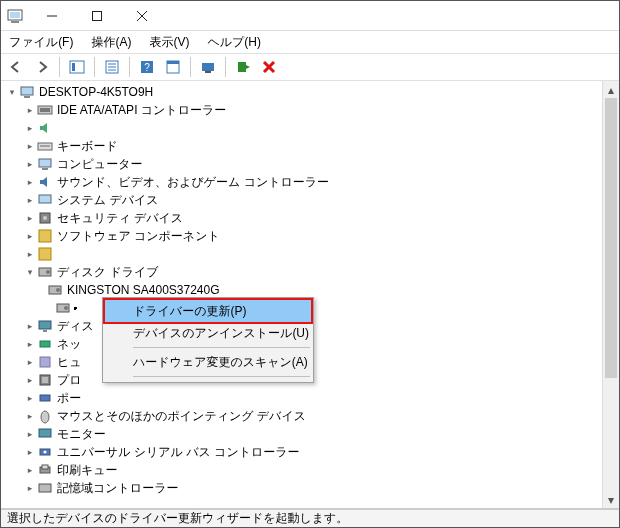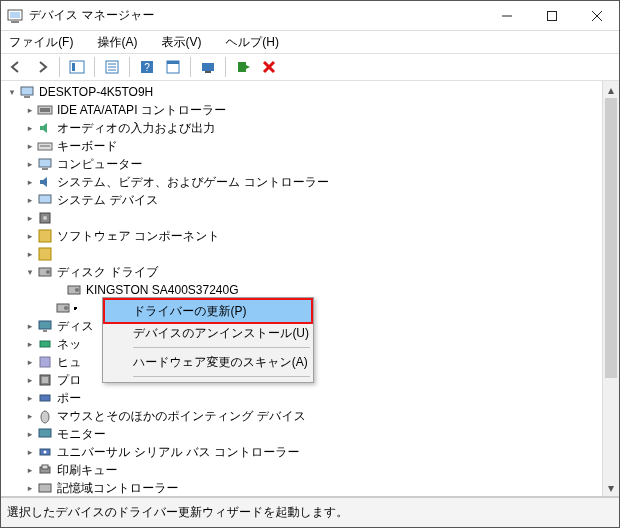--- a/index.html
+++ b/index.html
@@ -4,56 +4,55 @@
 <style>
   * { box-sizing: border-box; }
   html, body { margin: 0; padding: 0; font-family: "Yu Gothic UI", "Meiryo", "MS PGothic", sans-serif; font-size: 12px; background: #fff; }
   .window { width: 620px; height: 528px; border: 1px solid #555; position: relative; background: #fff; display: flex; flex-direction: column; }
   .titlebar { height: 30px; display: flex; align-items: center; padding: 0 0 0 6px; border-bottom: 1px solid #ddd; }
   .titlebar .app-icon { width: 16px; height: 16px; margin-right: 6px; }
   .titlebar .title { flex: 1; font-size: 12px; }
   .win-controls { display: flex; height: 100%; }
   .win-btn { width: 45px; height: 100%; display: flex; align-items: center; justify-content: center; }
   .win-btn svg { pointer-events: none; }
-  .menubar { height: 22px; display: flex; align-items: center; padding: 0 6px; gap: 20px; }
+  .menubar { height: 22px; display: flex; align-items: center; padding: 0 6px; gap: 14px; }
   .menubar span { padding: 2px 2px; }
   .toolbar { height: 28px; border-top: 1px solid #e0e0e0; border-bottom: 1px solid #e0e0e0; display: flex; align-items: center; padding: 0 4px; gap: 4px; }
   .tool-sep { width: 1px; height: 20px; background: #ccc; margin: 0 2px; }
   .tool-btn { width: 22px; height: 22px; display: flex; align-items: center; justify-content: center; border: 1px solid transparent; }
   .content-area { flex: 1; display: flex; flex-direction: column; min-height: 0; position: relative; }
   .tree-wrap { flex: 1; overflow: hidden; position: relative; border-bottom: 1px solid #ccc; }
   .tree { position: absolute; left: 0; top: 0; right: 17px; bottom: 0; overflow: hidden; padding-top: 2px; }
   .scrollbar { position: absolute; right: 0; top: 0; width: 17px; bottom: 0; background: #f0f0f0; border-left: 1px solid #ddd; }
   .scroll-arrow { height: 17px; display: flex; align-items: center; justify-content: center; color: #555; }
   .scroll-thumb { position: absolute; left: 2px; right: 2px; top: 17px; height: 280px; background: #cdcdcd; }
   .node { display: flex; align-items: center; height: 18px; }
   .exp { width: 14px; height: 14px; display: flex; align-items: center; justify-content: center; color: #666; font-size: 9px; cursor: pointer; }
   .node .icon { width: 16px; height: 16px; display: flex; align-items: center; justify-content: center; margin-right: 4px; }
   .node .label { white-space: nowrap; }
-  .status-bar { height: 30px; border-top: 1px solid #ccc; padding: 2px 6px; display: flex; align-items: center; background: #f4f4f4; font-size: 12px; }
+  .status-bar { height: 18px; border-top: 1px solid #ccc; padding: 2px 6px; display: flex; align-items: center; background: #f4f4f4; font-size: 12px; }
   .context-menu { position: absolute; background: #f2f2f2; border: 1px solid #a0a0a0; box-shadow: 2px 2px 4px rgba(0,0,0,0.25); z-index: 100; padding: 2px; }
   .ctx-item { height: 22px; display: flex; align-items: center; padding: 0 18px 0 28px; white-space: nowrap; font-size: 12px; }
   .ctx-item.highlight { background: #91c9f7; outline: 2px solid #e11; outline-offset: 0; }
   .ctx-sep { height: 1px; background: #c0c0c0; margin: 3px 1px 3px 28px; }
   
 </style>
 </head>
 <body>
 
 <div class="window">
 
   <div class="titlebar">
     <span class="app-icon">
       <svg width="16" height="16">
           <rect x="1" y="2" width="14" height="10" fill="#fff" stroke="#555"></rect>
           <rect x="3" y="4" width="10" height="6" fill="#b7d6f3"></rect>
           <rect x="4" y="13" width="8" height="2" fill="#888"></rect>
         </svg>
     </span>
-    <span class="title">デバイス マネージャー</span>
     <div class="win-controls">
       <div class="win-btn">
           <svg width="10" height="10">
             <line x1="0" y1="5" x2="10" y2="5" stroke="#222" stroke-width="1"></line>
           </svg>
         </div>
       <div class="win-btn">
           <svg width="10" height="10">
             <rect x="0.5" y="0.5" width="9" height="9" fill="none" stroke="#222"></rect>
           </svg>
@@ -159,21 +158,20 @@
             </span>
     <span class="label">IDE ATA/ATAPI コントローラー</span>
   </div>
           <div class="node" style="padding-left:22px">
     <span class="exp">▸</span>
     <span class="icon">
               <svg width="16" height="16">
                 <path d="M3 6h3l4-3v10l-4-3H3z" fill="#4a7"></path>
               </svg>
             </span>
-    <span class="label">オーディオの入力および出力</span>
   </div>
           <div class="node" style="padding-left:22px">
     <span class="exp">▸</span>
     <span class="icon">
               <svg width="16" height="16">
                 <rect x="1" y="5" width="14" height="7" fill="#ddd" stroke="#666"></rect>
                 <line x1="3" y1="8" x2="13" y2="8" stroke="#666"></line>
               </svg>
             </span>
     <span class="label">キーボード</span>
@@ -188,39 +186,40 @@
             </span>
     <span class="label">コンピューター</span>
   </div>
           <div class="node" style="padding-left:22px">
     <span class="exp">▸</span>
     <span class="icon">
               <svg width="16" height="16">
                 <path d="M3 6h3l4-3v10l-4-3H3z" fill="#47a"></path>
               </svg>
             </span>
-    <span class="label">システム、ビデオ、およびゲーム コントローラー</span>
+    <span class="label">サウンド、ビデオ、およびゲーム コントローラー</span>
   </div>
           <div class="node" style="padding-left:22px">
     <span class="exp">▸</span>
     <span class="icon">
               <svg width="16" height="16">
                 <rect x="2" y="3" width="12" height="8" fill="#b7d6f3" stroke="#567"></rect>
               </svg>
             </span>
     <span class="label">システム デバイス</span>
   </div>
           <div class="node" style="padding-left:22px">
     <span class="exp">▸</span>
     <span class="icon">
               <svg width="16" height="16">
                 <rect x="3" y="3" width="10" height="10" fill="#888" stroke="#444"></rect>
                 <circle cx="8" cy="8" r="2" fill="#ccc"></circle>
               </svg>
             </span>
+    <span class="label">セキュリティ デバイス</span>
   </div>
           <div class="node" style="padding-left:22px">
     <span class="exp">▸</span>
     <span class="icon">
               <svg width="16" height="16">
                 <rect x="2" y="2" width="12" height="12" fill="#e6c35a" stroke="#a80"></rect>
               </svg>
             </span>
     <span class="label">ソフトウェア コンポーネント</span>
   </div>
@@ -235,21 +234,21 @@
           <div class="node" style="padding-left:22px">
     <span class="exp">▾</span>
     <span class="icon">
               <svg width="16" height="16">
                 <rect x="2" y="4" width="12" height="8" fill="#bbb" stroke="#555"></rect>
                 <circle cx="11" cy="8" r="2" fill="#777"></circle>
               </svg>
             </span>
     <span class="label">ディスク ドライブ</span>
   </div>
-          <div class="node" style="padding-left:51px">
+          <div class="node" style="padding-left:32px">
     <span class="exp"></span>
     <span class="icon">
               <svg width="16" height="16">
                 <rect x="2" y="4" width="12" height="8" fill="#bbb" stroke="#555"></rect>
                 <circle cx="11" cy="8" r="2" fill="#777"></circle>
               </svg>
             </span>
     <span class="label">KINGSTON SA400S37240G</span>
   </div>
           <div class="node" style="padding-left:40px">

